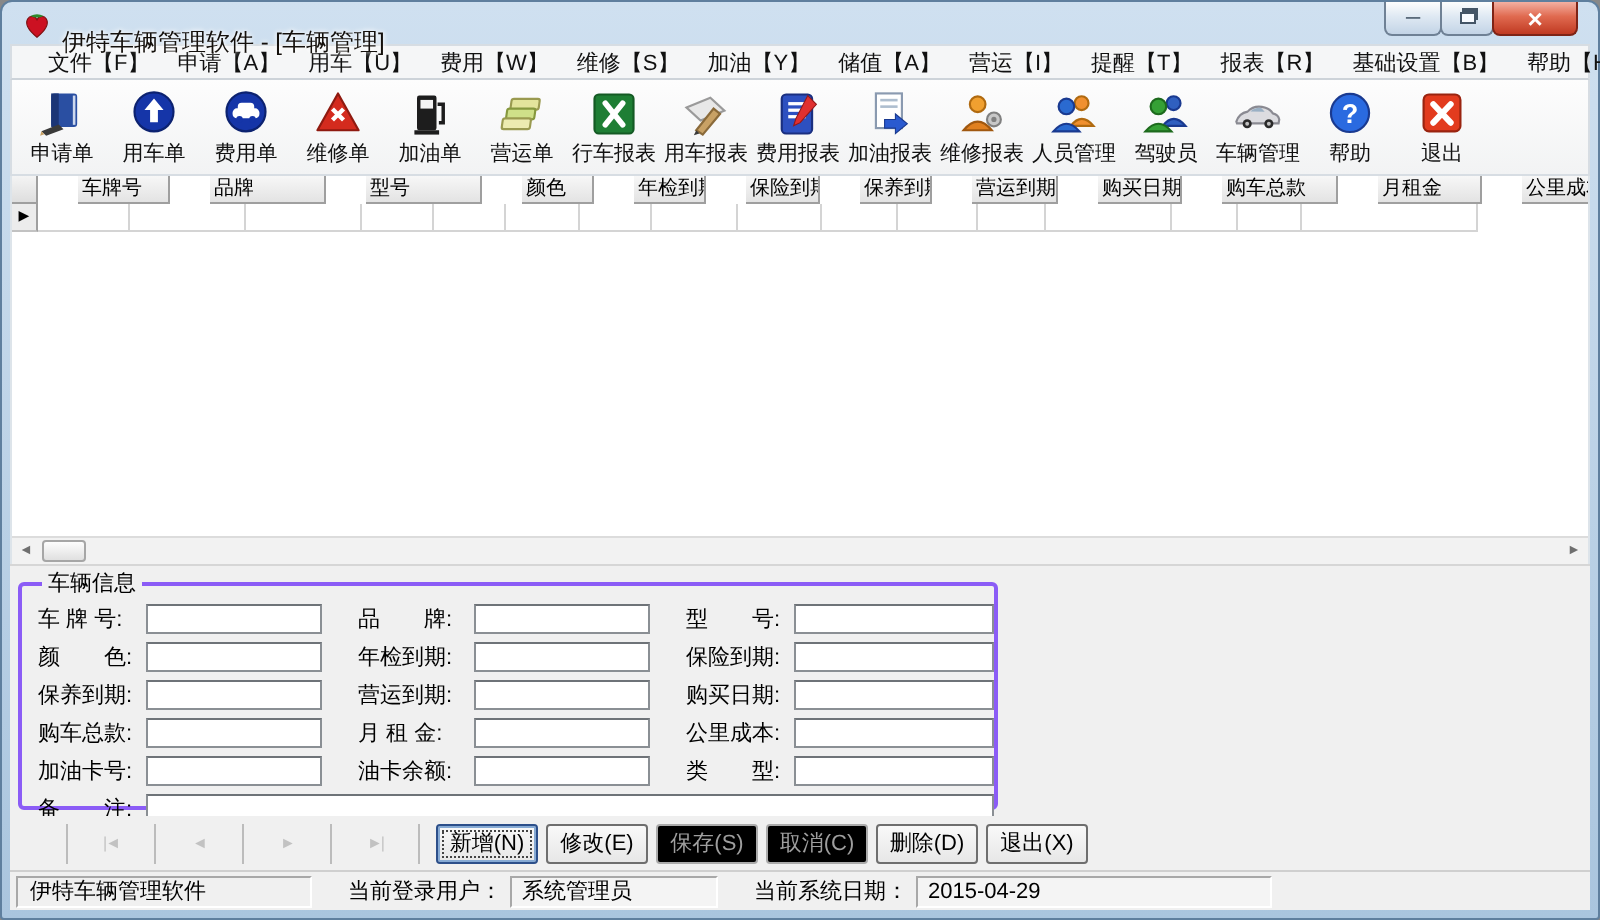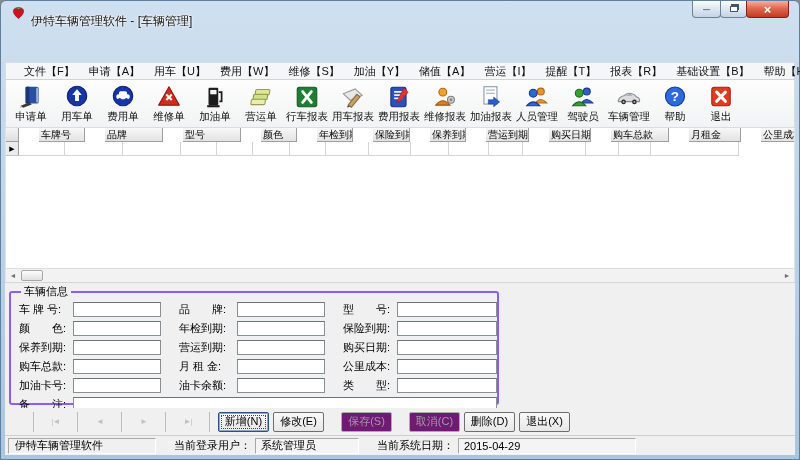--- a/index.html
+++ b/index.html
@@ -13,21 +13,21 @@
   .title-text { font-size:12px; color:#14100c; text-shadow:0 0 3px #fff, 0 0 2px #fff; white-space:nowrap;margin-top:17px; }
   .win-controls { position:absolute; top:0; right:6px; display:flex; }
   .wc { height:17px; display:flex; align-items:center; justify-content:center;
     border:1px solid #6f8195; border-top:none; border-radius:0 0 4px 4px;
     background:linear-gradient(#fdfdfd,#dfe9f3 45%,#c3d4e6); color:#384a5c; font-size:10px; cursor:default; margin-left:-1px; }
   .wc.min { width:29px; } .wc.max { width:27px; }
   .wc.close { width:43px; background:linear-gradient(#f4b0a2,#e06a50 45%,#c03a22); color:#fff; border-color:#7e2416; font-size:13px; font-weight:bold; }
   .g-restore { width:8px; height:6px; border:1px solid #445566; background:#f8fbff; box-shadow:1px -2px 0 -0px #445566; }
   
   .menubar { height:18px; background:#f5f6f7; border:1px solid #d7dde3; border-bottom:1px solid #cdd3d9;
-    display:flex; align-items:center; font-size:11px; padding:0 3px;margin-top:40px; }
+    display:flex; align-items:center; font-size:11px; padding:0 3px; }
   .menubar .app-ico { width:13px; height:13px; margin:0 4px; }
   .menu-item { padding:1px 7px; color:#111; white-space:nowrap; }
   
   .toolbar { height:48px; background:linear-gradient(#fdfdfd,#f2f3f4); border:1px solid #d7dde3; border-top:none;
     display:flex; align-items:center; padding:1px 2px; }
   .tbtn { width:46px; height:45px; display:flex; flex-direction:column; align-items:center; justify-content:center; border-radius:3px; }
   .tbtn svg { width:26px; height:26px; }
   .tbtn .tlbl { font-size:10.5px; color:#111; white-space:nowrap; margin-top:0px; }
   
   .grid { flex:1 1 auto; background:#fff; display:flex; flex-direction:column; overflow:hidden; border-left:1px solid #dde4ea; border-right:1px solid #dde4ea; }
@@ -57,21 +57,21 @@
   .finp.w1 { width:88px; margin-right:18px; } .finp.w2 { width:88px; margin-right:18px; } .finp.w3 { width:100px; }
   .finp.wide { width:424px; }
   
   .btnbar { height:27px; flex:0 0 auto; background:#f0f0f0; display:flex; align-items:center; padding-left:28px; }
   .navseg { display:flex; height:20px; margin-right:8px; border-left:1px solid #bcbcbc; }
   .navbtn { width:44px; height:20px; border-right:1px solid #bcbcbc; color:#c2c2c2; font-size:8px;
     display:flex; align-items:center; justify-content:center; background:#f0f0f0; letter-spacing:-1px; }
   .cmd { width:51px; height:20px; margin-right:4px; background:linear-gradient(#f9f9f9,#e7e7e7); border:1px solid #6e6e6e;
     border-radius:2px; font-size:11px; color:#000; display:flex; align-items:center; justify-content:center; white-space:nowrap; }
   .cmd.focused { border-color:#2c4f8a; box-shadow:inset 0 0 0 1px #86aad4; outline:1px dotted #444; outline-offset:-4px; }
-  .cmd.disabled { color:#9e9e9e; border-color:#ababab; background:#701a75;margin-left:13px; }
+  .cmd.disabled { color:#9e9e9e; border-color:#ababab; background:#000000; }
   
   .statusbar { height:20px; flex:0 0 auto; background:#f0f0f0; border-top:1px solid #cfcfcf;
     display:flex; align-items:center; font-size:11px; color:#000; padding:1px 3px; }
   .sp { height:16px; border:1px solid; border-color:#a8a8a8 #ffffff #ffffff #a8a8a8; display:flex; align-items:center; padding:0 6px; white-space:nowrap;font-family:Liberation Serif, serif; }
   .sp1 { width:148px; }
   .slabel { margin-left:18px; margin-right:4px; white-space:nowrap; }
   .sval { height:16px; border:1px solid; border-color:#a8a8a8 #ffffff #ffffff #a8a8a8; display:flex; align-items:center; padding:0 5px; background:#f4f4f4; white-space:nowrap; }
   .sval.user { width:104px; } .sval.date { width:178px; }
 </style>
 </head>
@@ -189,35 +189,35 @@
         <rect x="4.5" y="3" width="14" height="18" rx="2" fill="#2d50c0" stroke="#1a2f80"></rect>
         <rect x="7.5" y="6.5" width="8" height="1.5" fill="#fff"></rect>
           <rect x="7.5" y="9.5" width="8" height="1.5" fill="#fff"></rect>
         <rect x="7.5" y="12.5" width="8" height="1.5" fill="#fff"></rect>
         <path d="M16.5 3.5 L20.5 7.5 L13 16 l-3 1.4 1 -3.2 Z" fill="#e03030" stroke="#901818" stroke-width="0.5"></path>
       </svg>
       <span class="tlbl">费用报表</span>
     </div>
     <div class="tbtn">
       <svg viewBox="0 0 24 24">
+        <rect x="5.5" y="2.5" width="12" height="16" fill="#fff" stroke="#8a9ab0"></rect>
+        <rect x="7.5" y="5" width="8" height="1.2" fill="#aebecf"></rect>
+          <rect x="7.5" y="8" width="8" height="1.2" fill="#aebecf"></rect>
+        <path d="M9.5 14.5 h5 v-2.5 l5.5 4.5 -5.5 4.5 v-2.5 h-5 z" fill="#2a5ad0" stroke="#1a3a90" stroke-width="0.5"></path>
+      </svg>
+      <span class="tlbl">加油报表</span>
+    </div>
+    <div class="tbtn">
+      <svg viewBox="0 0 24 24">
         <circle cx="10" cy="7.5" r="3.6" fill="#f0a030" stroke="#b06a10"></circle>
         <path d="M3.5 19.5 q6.5 -8 13 0 z" fill="#e08020" stroke="#a05810"></path>
         <circle cx="17.5" cy="14.5" r="3.2" fill="#c8c8c8" stroke="#808080"></circle>
         <circle cx="17.5" cy="14.5" r="1.2" fill="#808080"></circle>
       </svg>
       <span class="tlbl">维修报表</span>
-    </div>
-    <div class="tbtn">
-      <svg viewBox="0 0 24 24">
-        <rect x="5.5" y="2.5" width="12" height="16" fill="#fff" stroke="#8a9ab0"></rect>
-        <rect x="7.5" y="5" width="8" height="1.2" fill="#aebecf"></rect>
-          <rect x="7.5" y="8" width="8" height="1.2" fill="#aebecf"></rect>
-        <path d="M9.5 14.5 h5 v-2.5 l5.5 4.5 -5.5 4.5 v-2.5 h-5 z" fill="#2a5ad0" stroke="#1a3a90" stroke-width="0.5"></path>
-      </svg>
-      <span class="tlbl">加油报表</span>
     </div>
     <div class="tbtn">
       <svg viewBox="0 0 24 24">
         <circle cx="15.5" cy="7" r="3.2" fill="#f09030" stroke="#b06a10"></circle>
         <path d="M10.5 17.5 q5 -6.5 10.5 0 z" fill="#f09030" stroke="#b06a10"></path>
         <circle cx="8.5" cy="8.5" r="3.6" fill="#2a6ad0" stroke="#1a3a90"></circle>
         <path d="M2.5 20 q6 -7 12 0 z" fill="#2a6ad0" stroke="#1a3a90"></path>
       </svg>
       <span class="tlbl">人员管理</span>
     </div>

